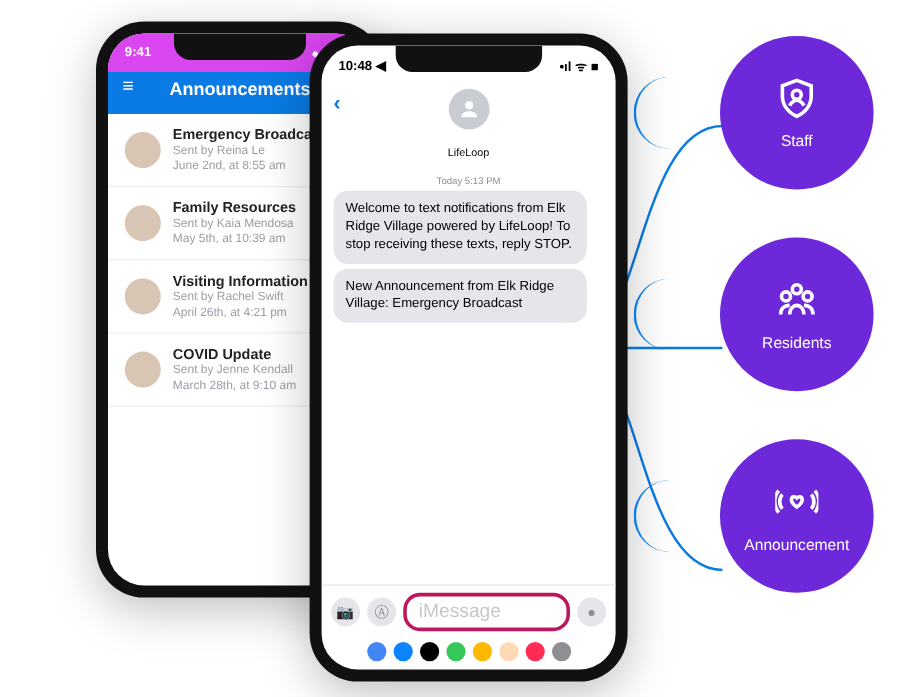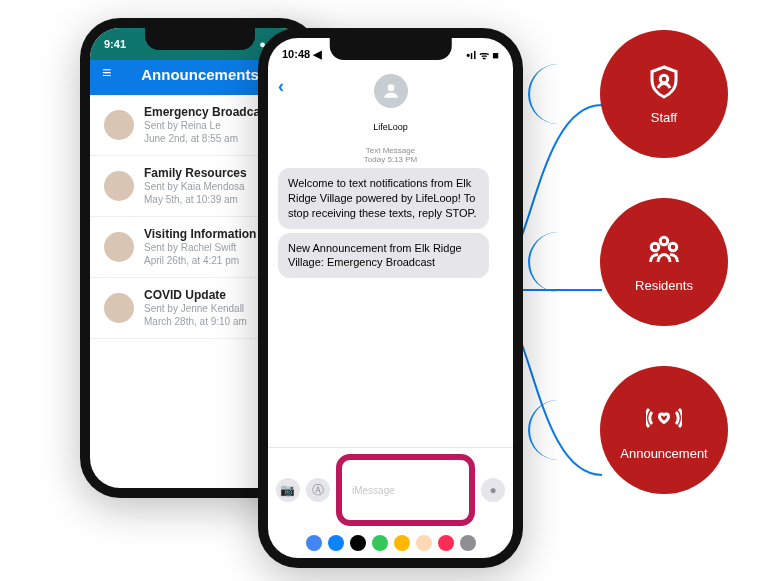--- a/index.html
+++ b/index.html
@@ -2,41 +2,41 @@
 <html><head>
 <meta charset="utf-8">
 <style>
   body{margin:0;width:768px;height:581px;background:#fff;font-family:-apple-system,BlinkMacSystemFont,'Segoe UI',sans-serif;position:relative;overflow:hidden}
   .phone{position:absolute;border-radius:40px;background:#111;box-shadow:0 10px 40px rgba(0,0,0,.25);padding:10px}
   .screen{background:#fff;border-radius:30px;width:100%;height:100%;overflow:hidden;position:relative}
   .notch{position:absolute;top:0;left:50%;transform:translateX(-50%);width:50%;height:22px;background:#111;border-radius:0 0 14px 14px;z-index:10}
   .phone1{top:18px;left:80px;width:220px;height:460px}
   .phone2{top:28px;left:258px;width:245px;height:520px}
   .status{display:flex;justify-content:space-between;align-items:center;height:32px;padding:0 14px;font-size:11px;font-weight:600}
-  .status.blue{background:#0f766e;color:#fff}
+  .status.blue{background:#d946ef;color:#fff}
   .header-blue{background:#0a7be5;color:#fff;text-align:center;padding:6px 0 12px;font-size:15px;font-weight:600;position:relative}
   .hamburger{position:absolute;left:12px;top:4px;font-size:16px}
   .list{padding:0}
   .row{display:flex;align-items:center;gap:10px;padding:10px 14px;border-bottom:1px solid #eee}
   .avatar{width:30px;height:30px;border-radius:50%;background:#d9c5b4;flex-shrink:0}
   .row-title{font-size:12px;font-weight:700;color:#222}
   .row-sub{font-size:10px;color:#9aa0a6;line-height:1.3}
   .msg-head{text-align:center;padding:4px 0 6px;position:relative}
   .back{position:absolute;left:10px;top:6px;color:#0a7be5;font-size:18px;font-weight:700}
   .contact-avatar{width:34px;height:34px;border-radius:50%;background:#c7cdd3;margin:0 auto;display:flex;align-items:center;justify-content:center;color:#fff}
   .contact-name{font-size:9px;color:#000;margin-top:14px}
   .meta{text-align:center;font-size:8px;color:#8e8e93;margin:8px 0 4px}
   .bubble{background:#e5e5ea;color:#000;font-size:11px;line-height:1.35;padding:8px 10px;border-radius:12px;margin:4px 10px 4px 10px;max-width:78%}
   .input-bar{position:absolute;bottom:26px;left:0;right:0;display:flex;align-items:center;gap:6px;padding:6px 8px;border-top:1px solid #e5e5ea}
   .ib-icon{width:24px;height:24px;border-radius:50%;background:#e5e5ea;color:#8e8e93;display:flex;align-items:center;justify-content:center;font-size:12px}
-  .ib-field{flex:1;height:26px;border:6px solid #be185d;border-radius:14px;font-size:10px;color:#c7c7cc;padding:17px 10px;display:flex;align-items:center}
+  .ib-field{flex:1;height:26px;border:3px solid #be185d;border-radius:14px;font-size:16px;color:#c7c7cc;padding:0 10px;display:flex;align-items:center}
   .dock{position:absolute;bottom:4px;left:0;right:0;height:22px;display:flex;justify-content:center;gap:6px;align-items:center}
   .dock-dot{width:16px;height:16px;border-radius:50%;background:#ddd}
   .bubbles{position:absolute;right:40px;top:30px;display:flex;flex-direction:column;gap:40px}
-  .circle{width:128px;height:128px;border-radius:50%;background:#b91c1c;color:#fff;display:flex;flex-direction:column;align-items:center;justify-content:center;gap:10px;position:relative}
+  .circle{width:128px;height:128px;border-radius:50%;background:#6d28d9;color:#fff;display:flex;flex-direction:column;align-items:center;justify-content:center;gap:10px;position:relative}
   .circle::before{content:"";position:absolute;left:-72px;top:50%;width:72px;height:60px;border:2px solid #0a7be5;border-right:none;border-radius:60px 0 0 60px;transform:translateY(-50%);border-top:none;border-bottom:none}
   .circle svg{width:36px;height:36px;stroke:#fff;fill:none;stroke-width:2}
   .circle-label{font-size:13px}
   .curves{position:absolute;left:472px;top:40px;width:140px;height:500px;pointer-events:none}
 </style>
 </head>
 <body>
 
 <svg class="curves" viewBox="0 0 140 500">
   <path d="M10 250 C 60 250, 60 65, 130 65" stroke="#0a7be5" stroke-width="2" fill="none"></path>
@@ -103,21 +103,20 @@
       <span class="back">‹</span>
       <div class="contact-avatar">
         <svg viewBox="0 0 24 24" width="20" height="20" fill="#fff">
             <circle cx="12" cy="8" r="4"></circle>
             <path d="M4 20c0-4 4-6 8-6s8 2 8 6"></path>
           </svg>
       </div>
       <div class="contact-name">LifeLoop</div>
     </div>
     <div class="meta">
-      <div>Text Message</div>
       <div>Today 5:13 PM</div>
     </div>
     <div class="bubble">Welcome to text notifications from Elk Ridge Village powered by LifeLoop! To stop receiving these texts, reply STOP.</div>
     <div class="bubble">New Announcement from Elk Ridge Village:
 Emergency Broadcast</div>
     <div class="input-bar">
       <div class="ib-icon">📷</div>
       <div class="ib-icon">Ⓐ</div>
       <div class="ib-field">iMessage</div>
       <div class="ib-icon">●</div>

